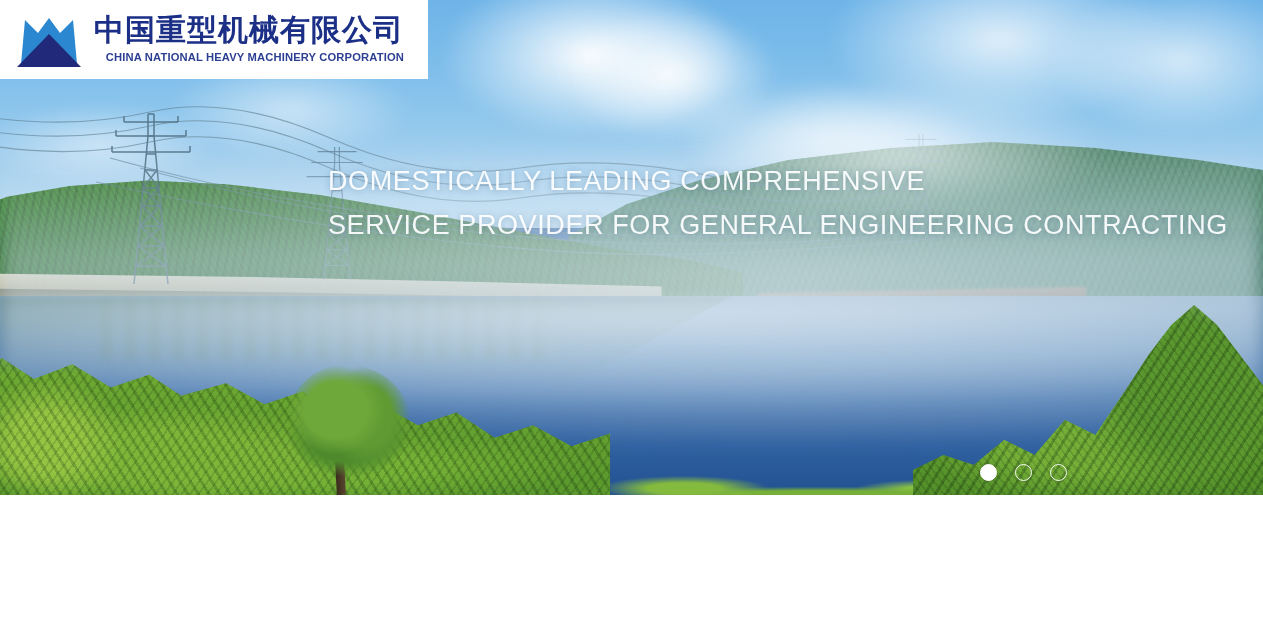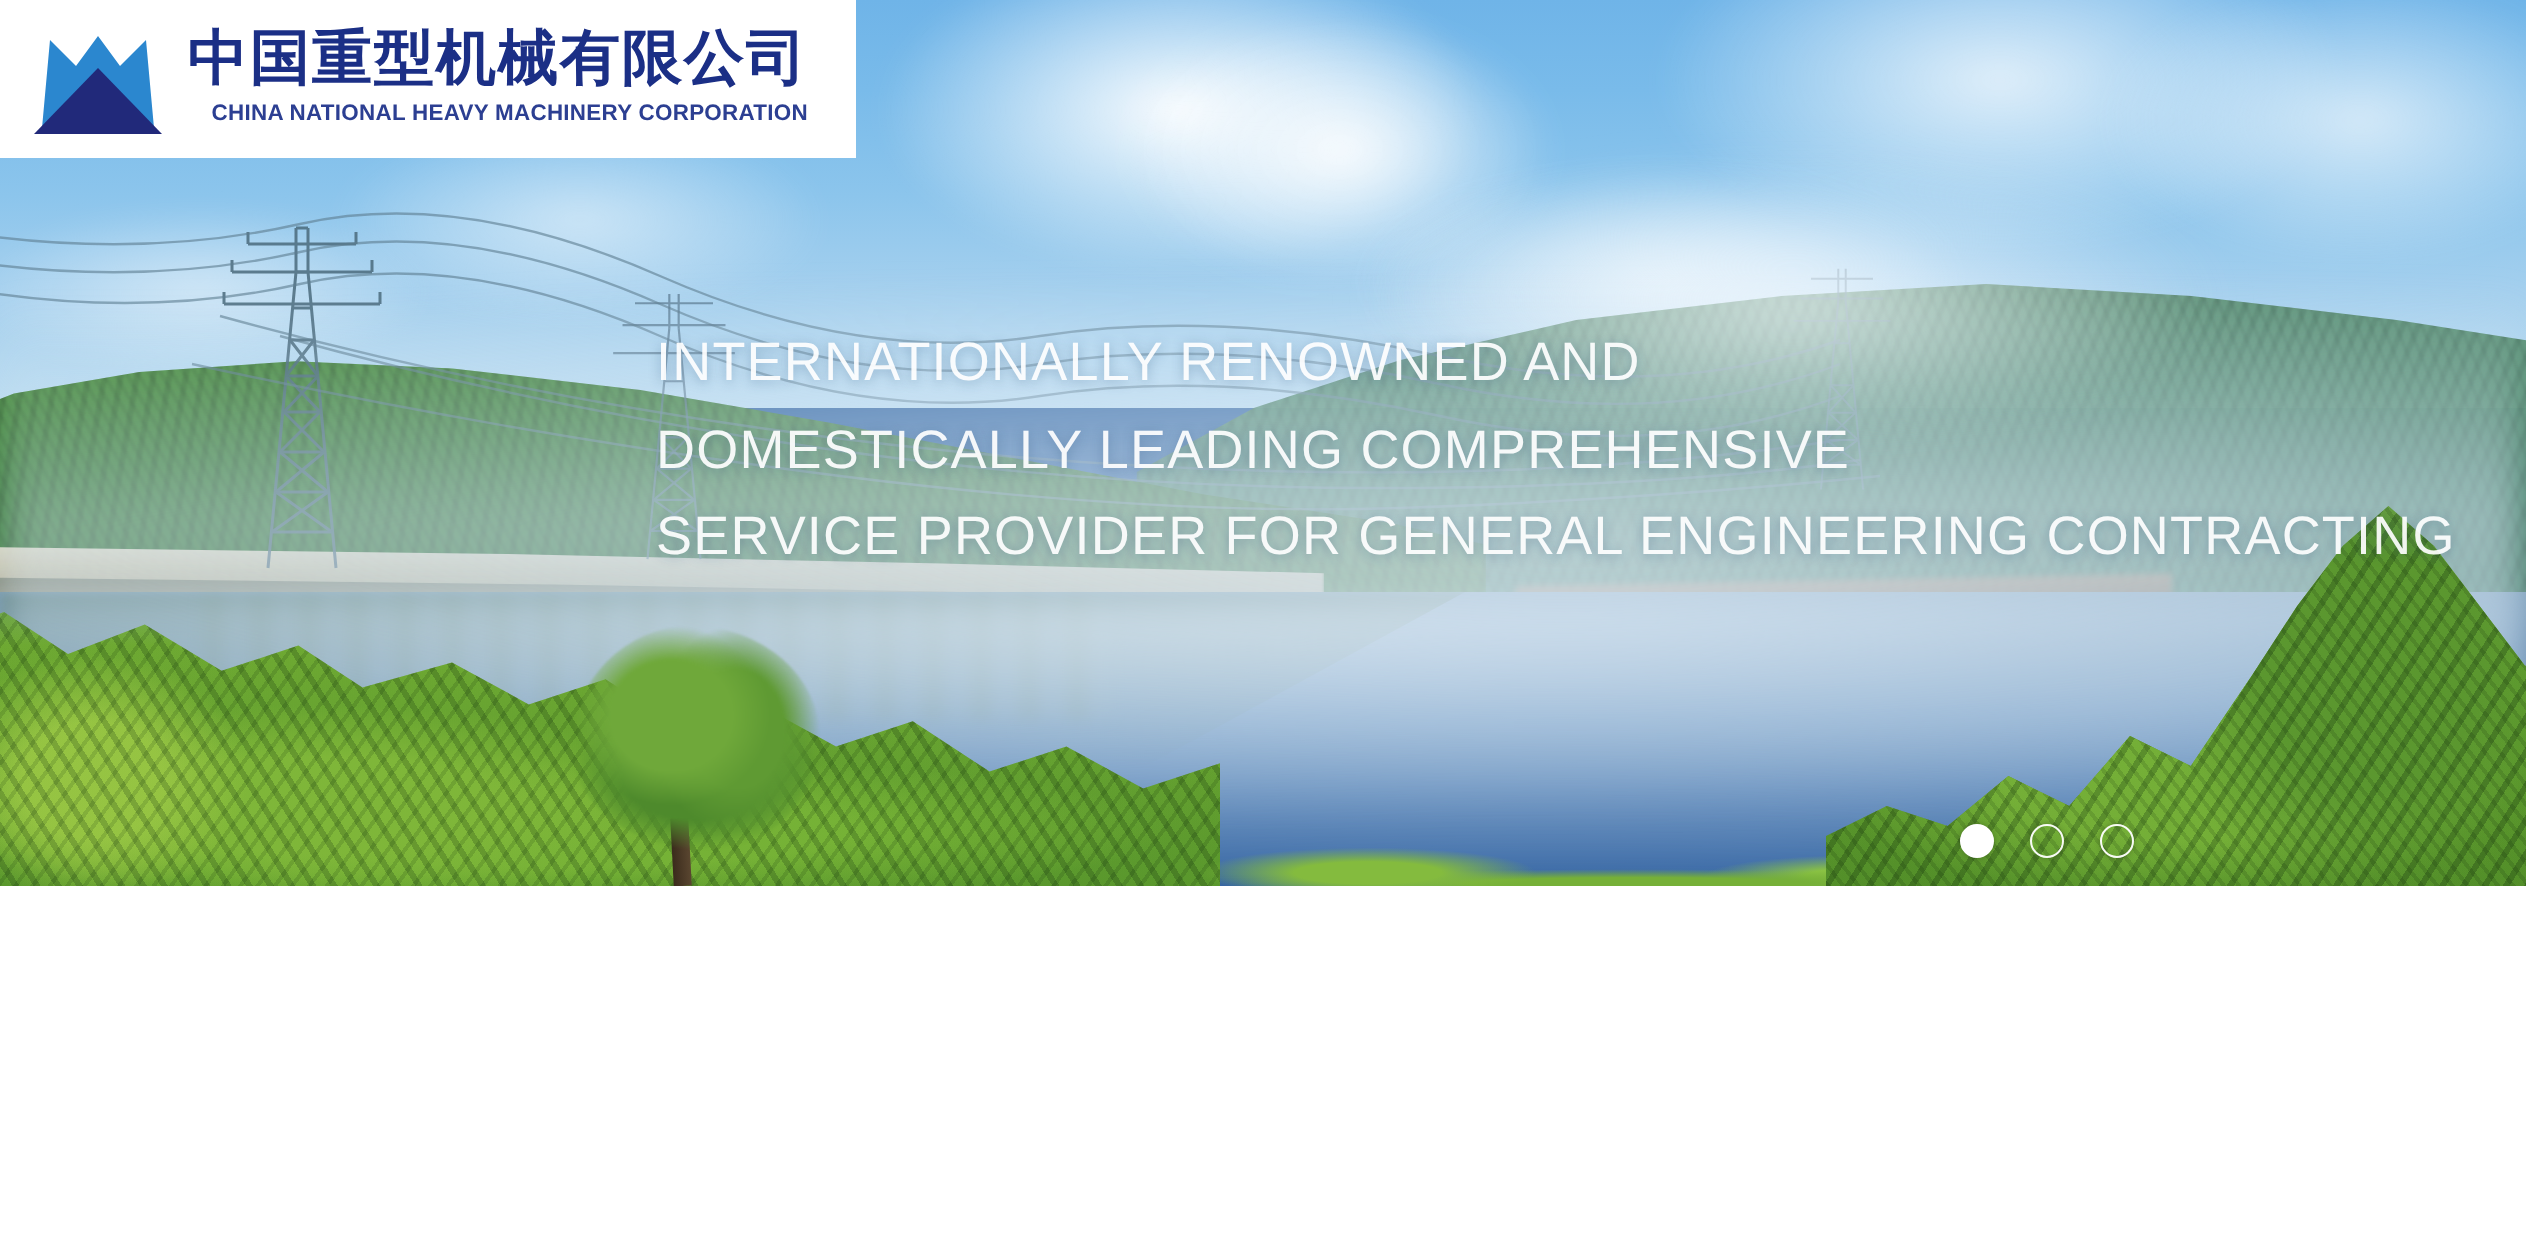--- a/index.html
+++ b/index.html
@@ -8,21 +8,21 @@
     padding: 0;
     background: #ffffff;
   }
   body {
     font-family: "Liberation Sans", "DejaVu Sans", sans-serif;
   }
 
   .banner {
     position: relative;
     width: 1263px;
-    height: 443px;
+    height: 495px;
     overflow: hidden;
     background: #2a5f9e;
   }
 
   
   .scene { position: absolute; inset: 0; overflow: hidden; }
 
   
   .sky {
     position: absolute;
@@ -432,21 +432,20 @@
       </svg>
     </div>
     <div class="logo-text">
       <div class="logo-cn">中国重型机械有限公司</div>
       <div class="logo-en">CHINA NATIONAL HEAVY MACHINERY CORPORATION</div>
     </div>
   </div>
 
   <div class="copy">
     <div class="subcopy">
-      <span>INTERNATIONALLY RENOWNED AND</span>
       <span>DOMESTICALLY LEADING COMPREHENSIVE</span>
       <span>SERVICE PROVIDER FOR GENERAL ENGINEERING CONTRACTING</span>
     </div>
   </div>
 
   <div class="dots">
     <span class="dot active"></span>
     <span class="dot"></span>
     <span class="dot"></span>
   </div>

